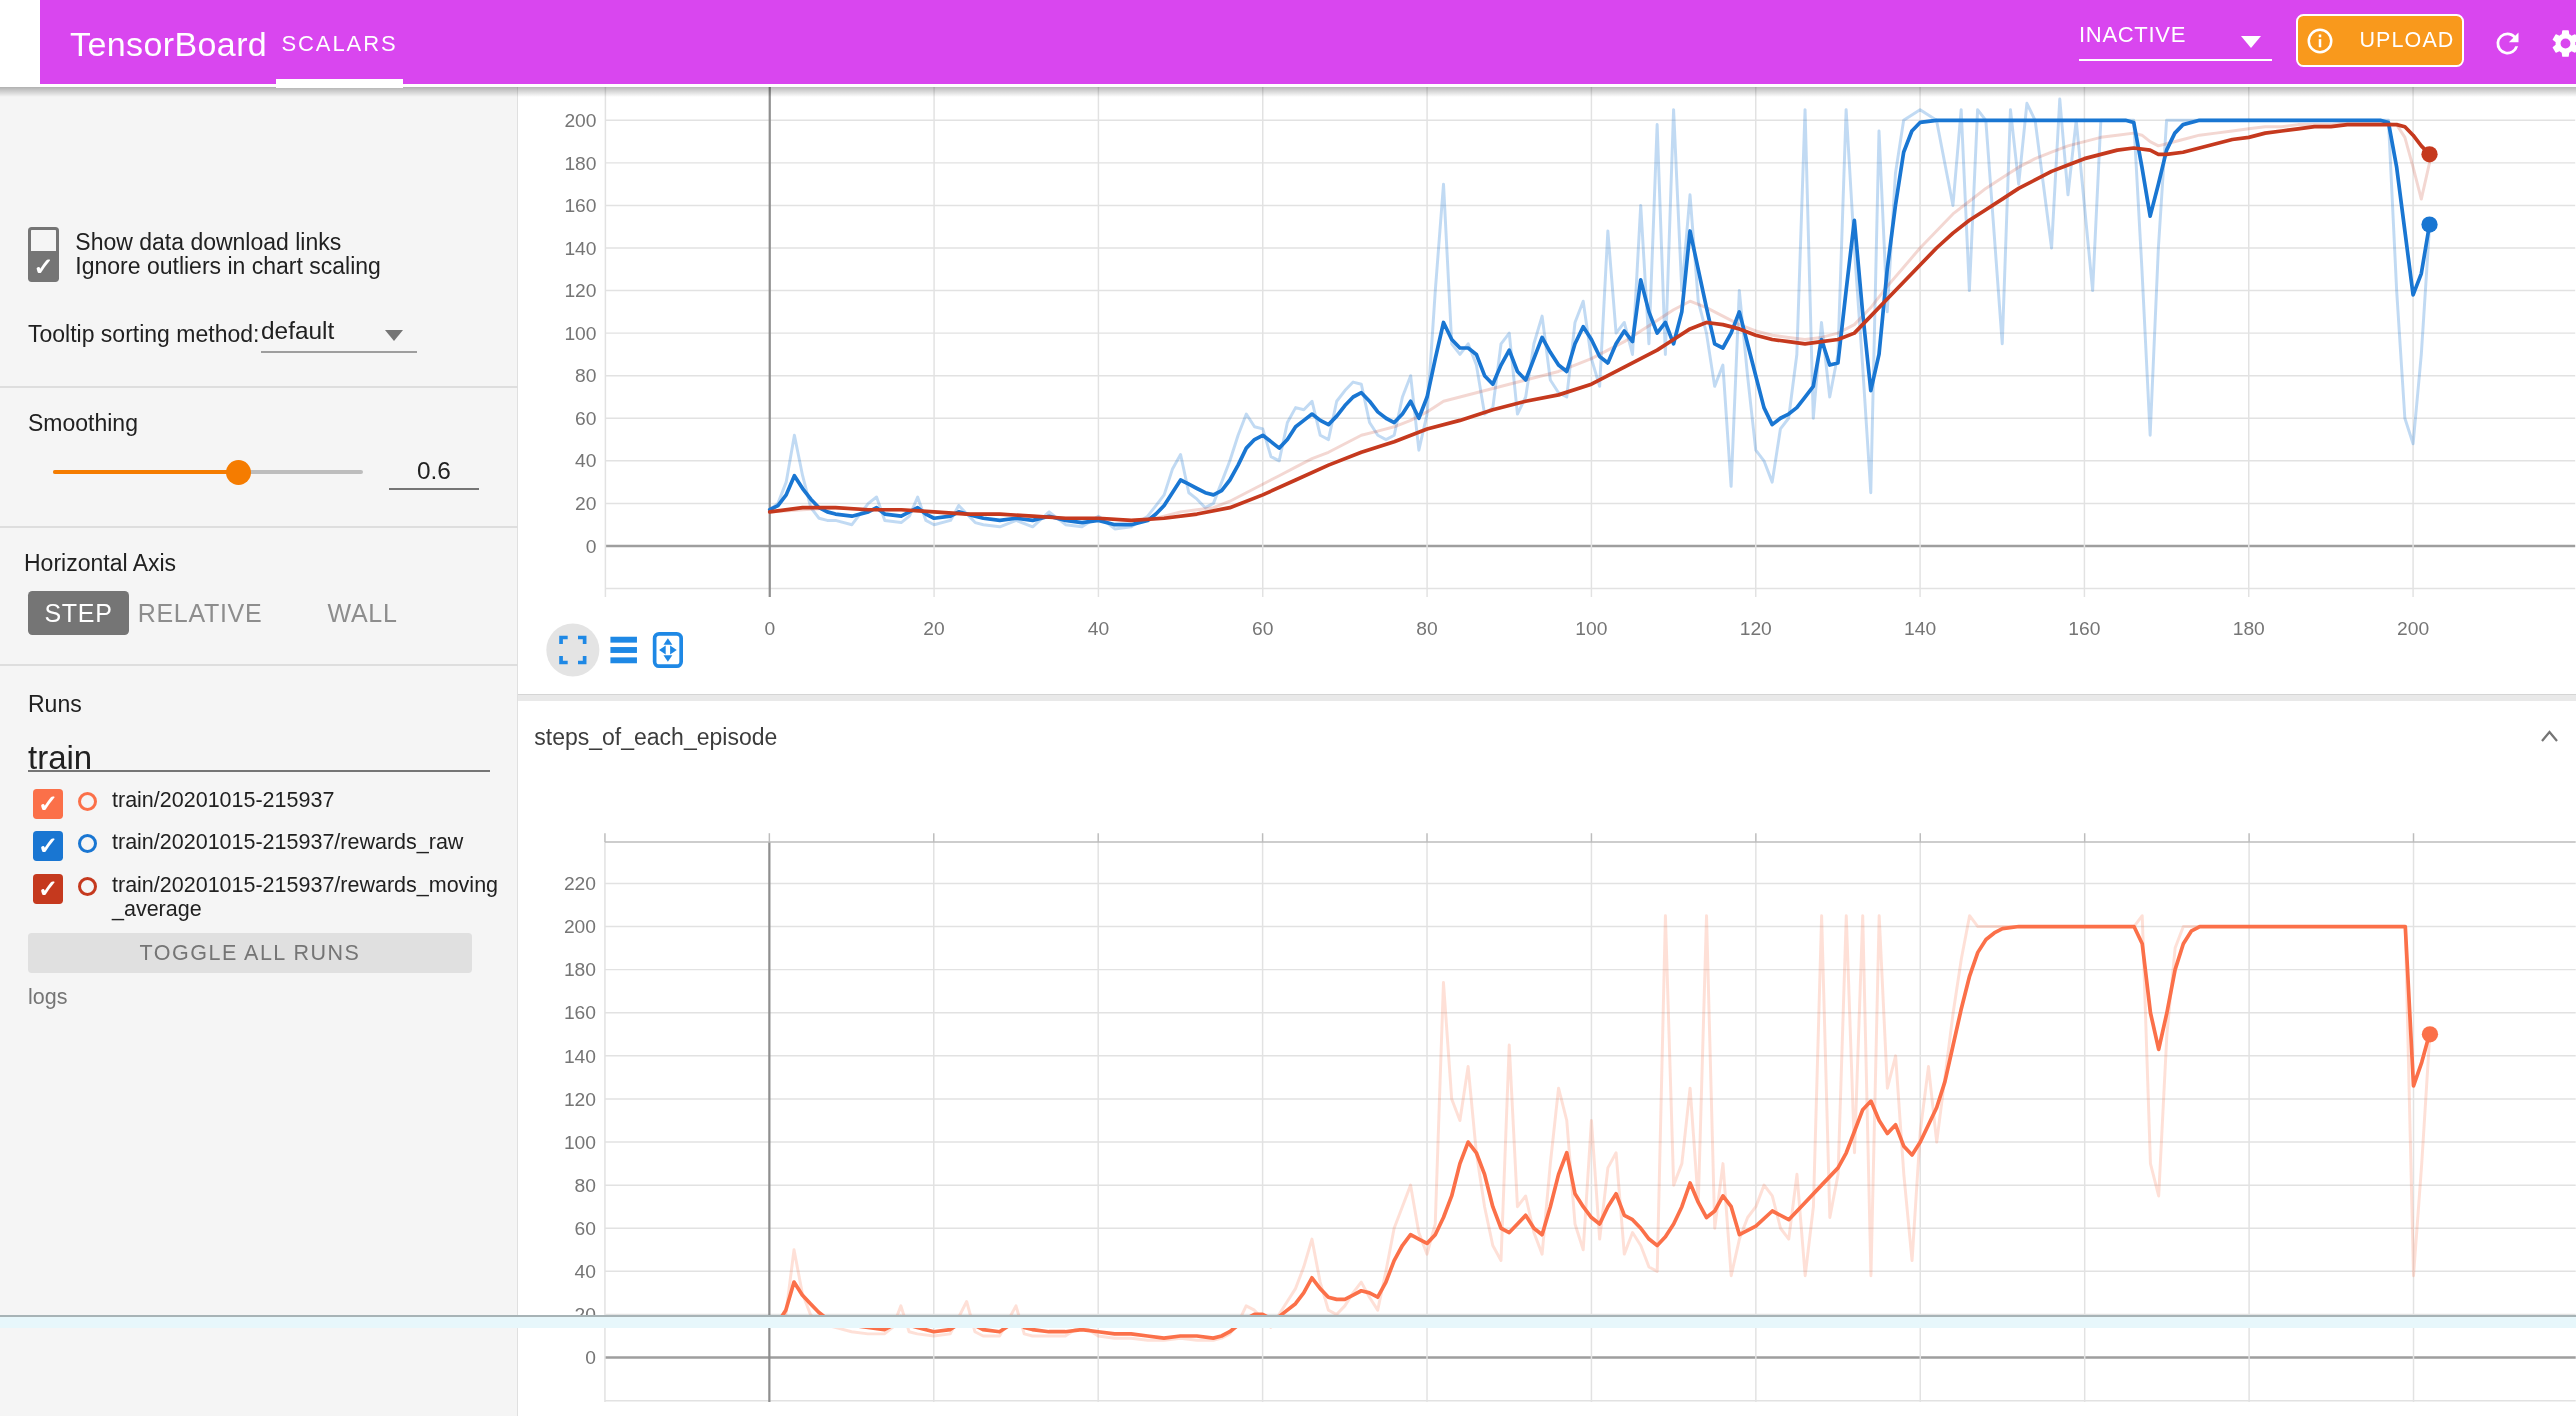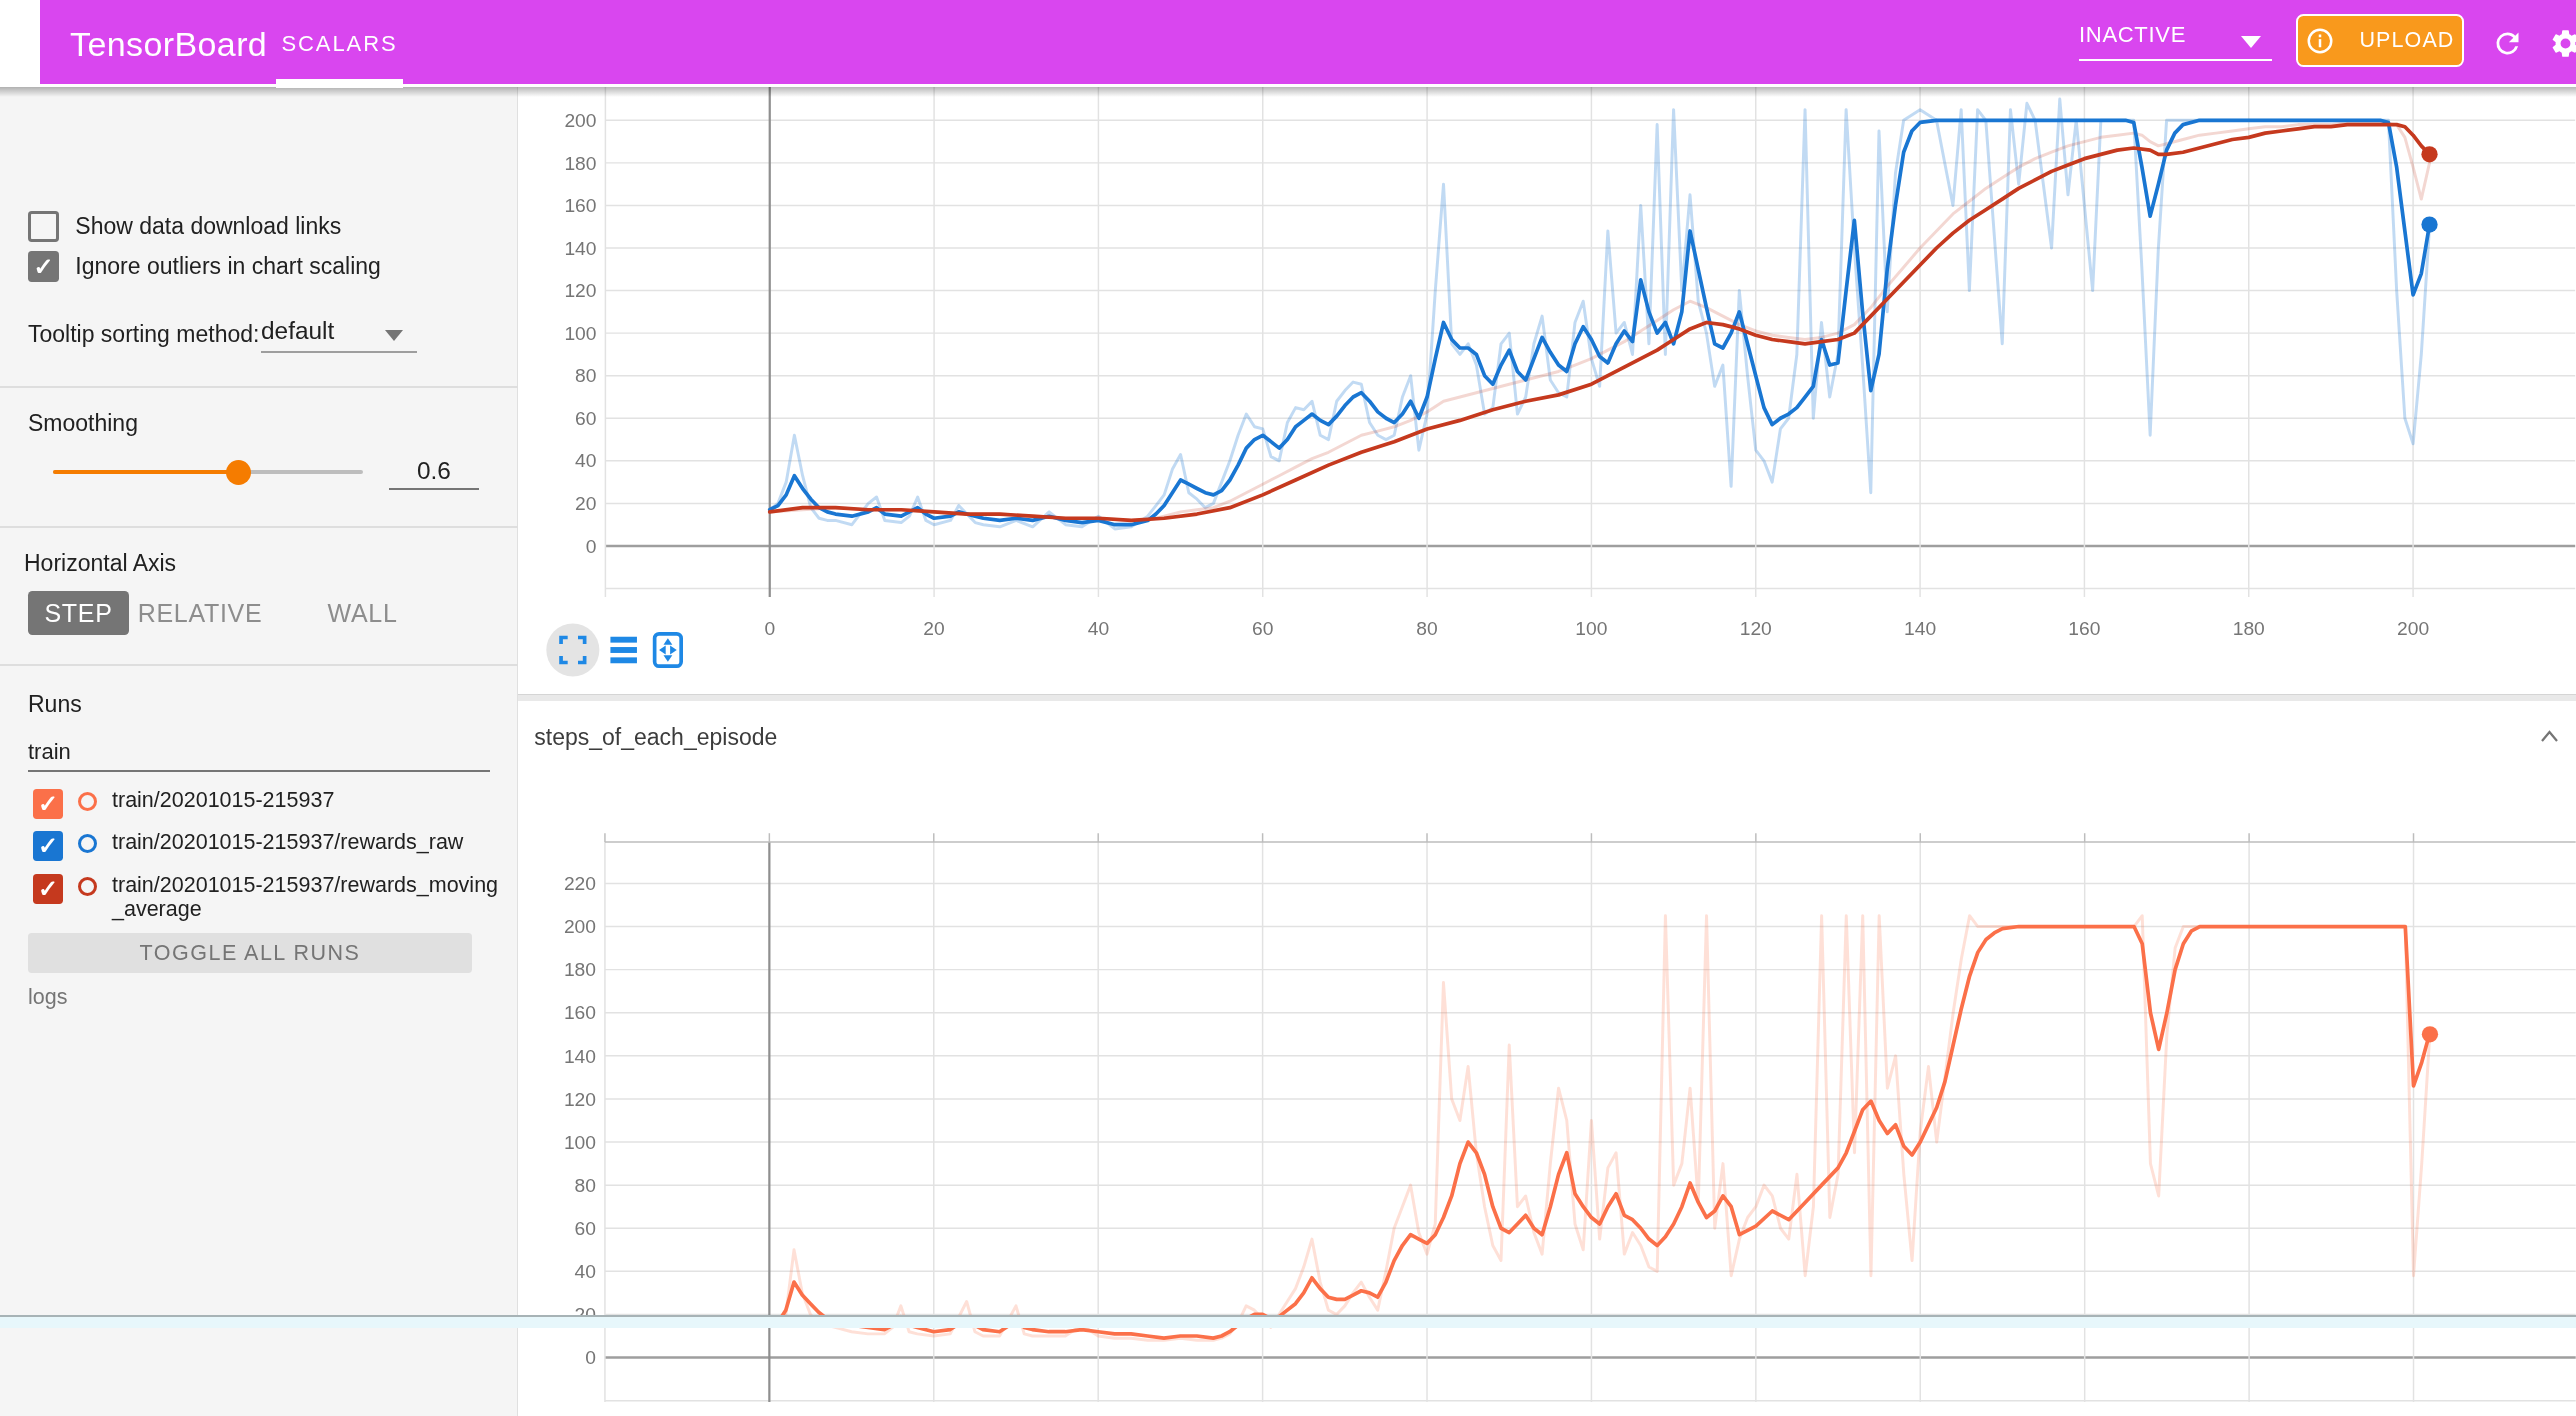--- a/index.html
+++ b/index.html
@@ -99,21 +99,21 @@
   <div class="hdr-icon" style="left:2565px;">
     <svg viewBox="0 0 24 24">
         <circle cx="12" cy="12" r="9" fill="none" stroke="#fff" stroke-width="2"></circle>
       </svg>
   </div>
 </div>
 <div id="header-shadow"></div>
 
 <div id="sidebar">
 
-  <div class="cb-row" style="top:124px;">
+  <div class="cb-row" style="top:140px;">
     <div class="cb-box cb-unchecked"></div>
     <div class="side-label">Show data download links</div>
   </div>
 
   <div class="cb-row" style="top:164px;">
     <div class="cb-box cb-checked-gray">
       <span class="cb-mark">✓</span>
     </div>
     <div class="side-label">Ignore outliers in chart scaling</div>
   </div>
@@ -138,21 +138,21 @@
   <div class="divider" style="top:439px;"></div>
 
   <div class="abs side-label" style="left:24px; top:463px;">Horizontal Axis</div>
   <div class="axis-btn" style="left:28px; top:504px; width:101px; height:44px; background:#757575; color:#fff; border-radius:4.4px;">STEP</div>
   <div class="axis-btn" style="left:152px; top:504px; width:96px; height:44px; color:#8d8d8d;">RELATIVE</div>
   <div class="axis-btn" style="left:285px; top:504px; width:67px; height:44px; color:#8d8d8d;margin-left:44px;">WALL</div>
 
   <div class="divider" style="top:577px;"></div>
 
   <div class="abs side-label" style="left:28px; top:604px;">Runs</div>
-  <div class="abs" style="left:28px; top:652px; width:459px; font-size:22px; color:#212121;">train</div>
+  <div class="abs" style="left:28px; top:652px; width:459px; font-size:33px; color:#212121;">train</div>
   <div class="select-underline" style="left:28px; top:683px; width:462px; background:#757575;"></div>
 
   <div class="run-row" style="top:702px;">
     <div class="run-cb" style="background: rgb(251, 112, 73);">
         <span class="cb-mark">✓</span>
       </div>
     <div class="run-circle" style="border-color: rgb(251, 112, 73);"></div>
     <div class="run-label">train/20201015-215937</div>
   </div>
   <div class="run-row" style="top:744px;">

